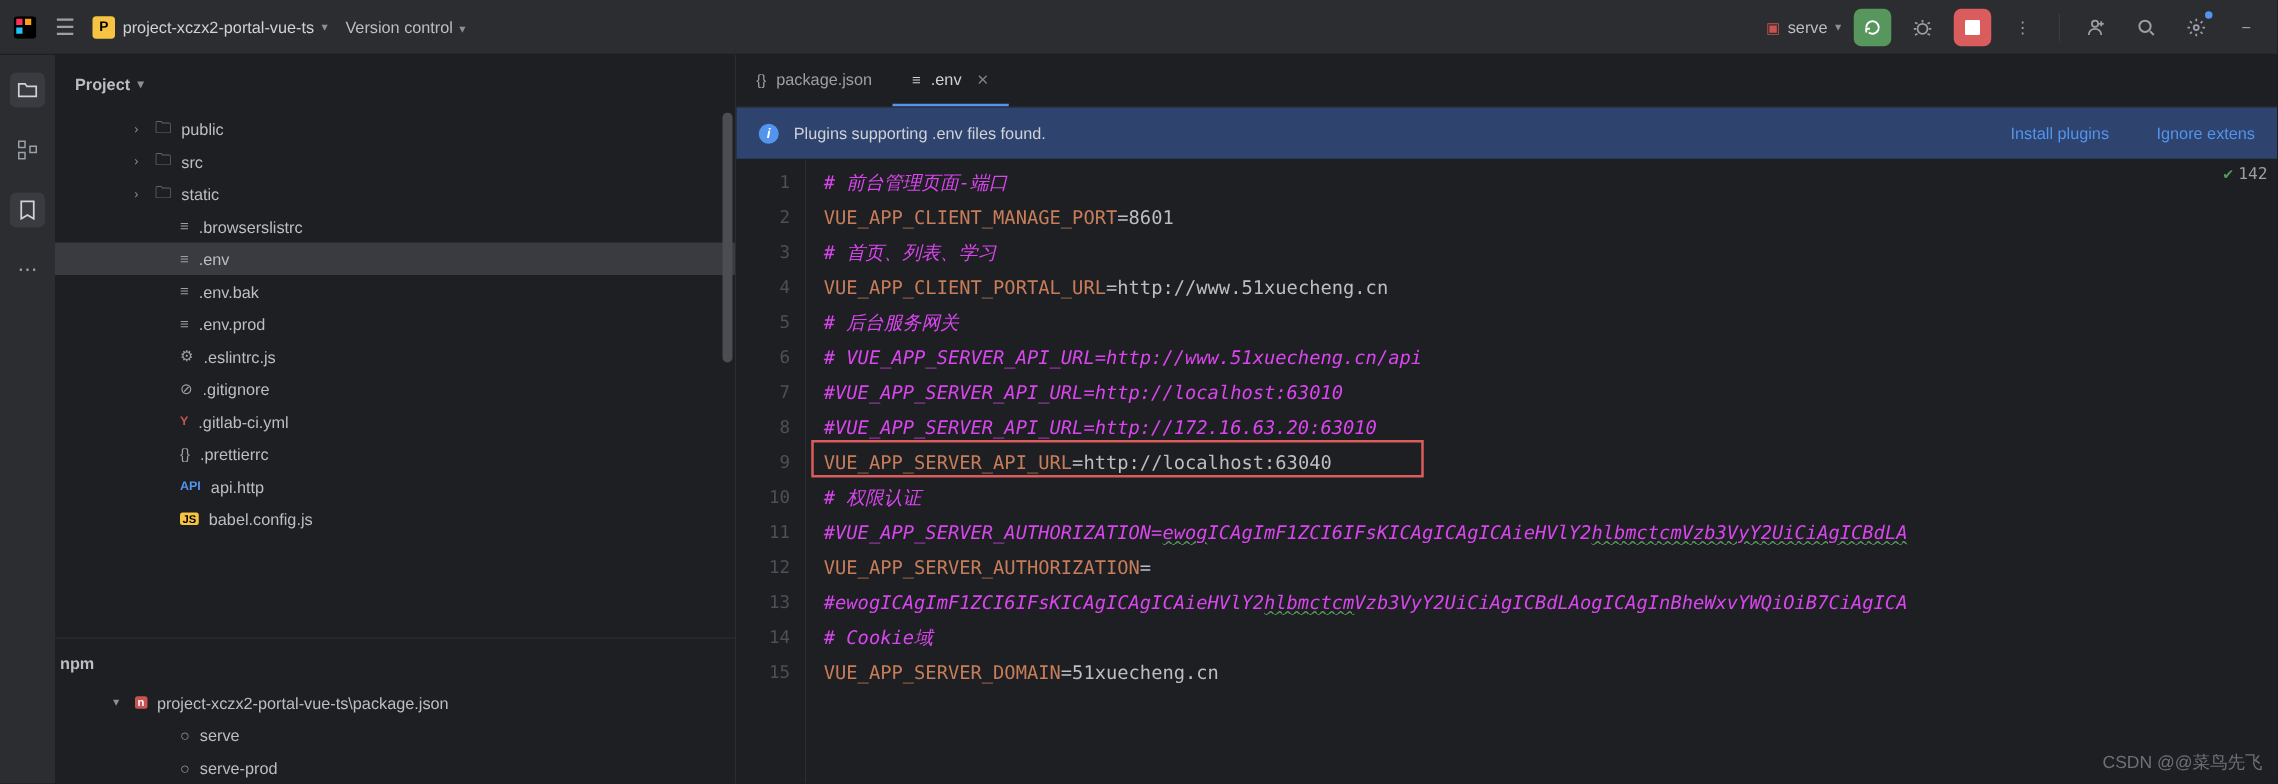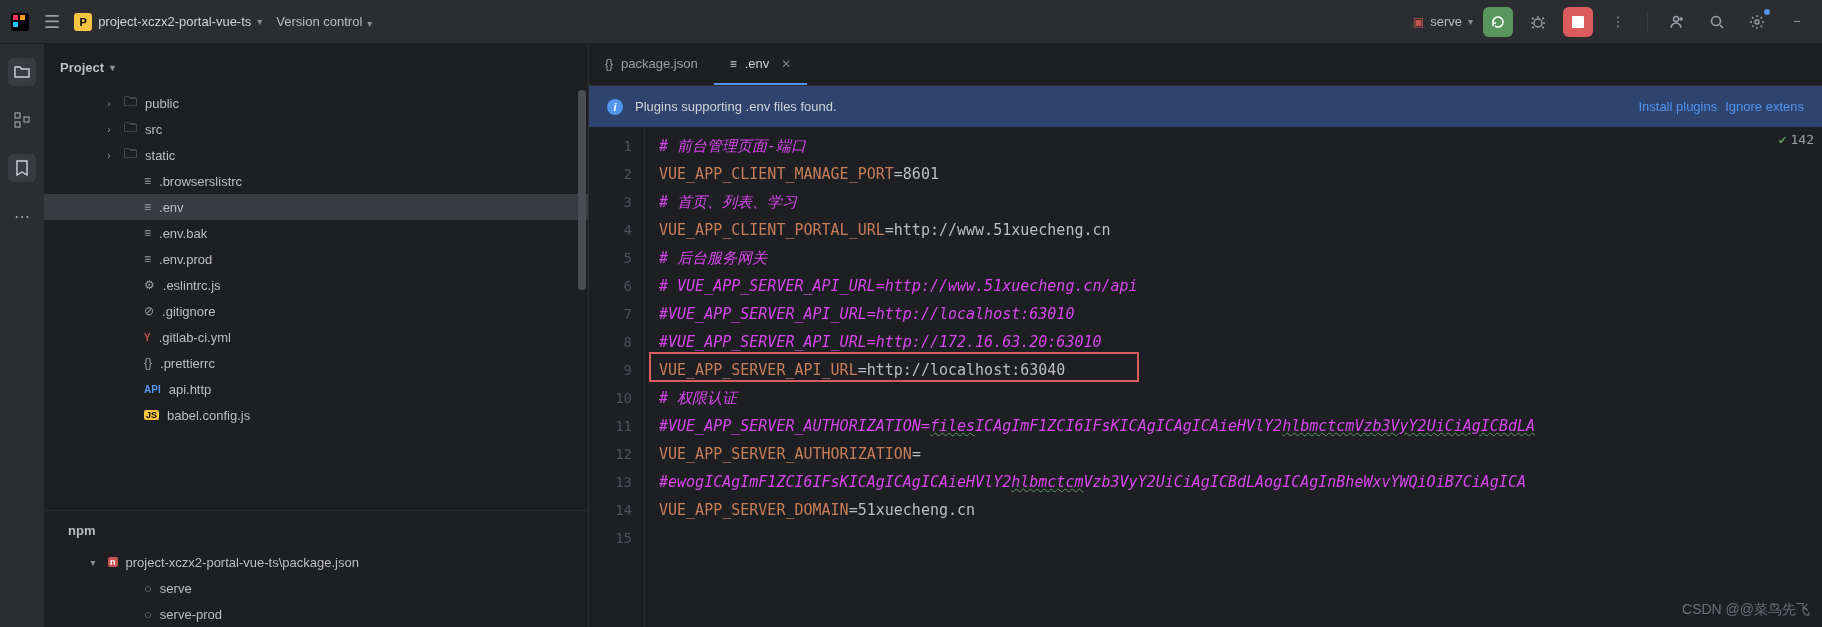--- a/index.html
+++ b/index.html
@@ -74,21 +74,21 @@
 .tree-row.depth0 { padding-left: 76px; }
 .tree-row.depth1 { padding-left: 100px; }
 .tree-row.selected { background: #393b40; }
 .tree-arrow { width: 14px; color: #8a8f99; font-size: 10px; text-align: center; margin-left: -18px; }
 .folder-icon { color: #9aa0a6; }
 .file-icon { color: #9aa0a6; font-size: 12px; }
 .file-icon.yml { color: #c75450; font-weight: bold; font-size: 10px; }
 .file-icon.api { color: #5394ec; font-weight: bold; font-size: 10px; text-align: right; }
 .file-icon.js { background: #f6c343; color: #000; font-size: 9px; font-weight: bold; padding: 0 2px; border-radius: 2px; }
 .npm-panel { border-top: 1px solid #2b2d30; }
-.npm-header { height: 38px; display: flex; align-items: center; padding: 0 24px; font-weight: 600; }
+.npm-header { height: 38px; display: flex; align-items: center; padding: 0 4px; font-weight: 600; }
 .npm-row { display: flex; align-items: center; height: 26px; padding-left: 60px; gap: 8px; cursor: pointer; }
 .npm-row.script { padding-left: 100px; }
 .npm-icon-red { background:#c75450; color:#fff; font-size:9px; font-weight:bold; padding:0 2px; border-radius:2px; }
 .editor-area { flex: 1; display: flex; flex-direction: column; overflow: hidden; background: #1e1f22; }
 .tabs {
   height: 42px; display: flex; align-items: stretch;
   border-bottom: 1px solid #2b2d30;
 }
 .tab {
   display: flex; align-items: center; gap: 8px;
@@ -98,21 +98,21 @@
 .tab.active { border-bottom-color: #5394ec; color: #d0d2d6; }
 .tab-close { font-size: 12px; color: #7a7f88; margin-left: 4px; }
 .tab-icon { font-size: 12px; }
 .notif-bar {
   height: 42px; background: #2e436e;
   display: flex; align-items: center; padding: 0 18px;
   border-bottom: 1px solid #1e1f22;
   color: #d0d2d6; gap: 12px;
 }
 .info-icon { background: #5394ec; color: #fff; width: 16px; height: 16px; border-radius: 8px; display:flex;align-items:center;justify-content:center;font-size:11px;font-weight:bold;font-style:italic; }
-.notif-links { margin-left: auto; display: flex; gap: 8px; }
+.notif-links { margin-left: auto; display: flex; gap: 38px; }
 .notif-link { color: #5394ec; cursor: pointer; }
 .code-area { flex: 1; display: flex; overflow: hidden; position: relative; }
 .gutter {
   width: 56px; background: #1e1f22; color: #4b5059;
   text-align: right; padding: 4px 12px 0 0;
   font-family: "Consolas", monospace; font-size: 14px;
   border-right: 1px solid #2b2d30;
 }
 .gutter div { height: 28px; line-height: 28px; }
 .code {
@@ -375,22 +375,23 @@
       <div class="line"><span class="cm-comment"># 前台管理页面-端口</span></div>
           <div class="line"><span class="cm-key">VUE_APP_CLIENT_MANAGE_PORT</span><span class="cm-op">=</span><span class="cm-val">8601</span></div>
           <div class="line"><span class="cm-comment"># 首页、列表、学习</span></div>
           <div class="line"><span class="cm-key">VUE_APP_CLIENT_PORTAL_URL</span><span class="cm-op">=</span><span class="cm-val">http://www.51xuecheng.cn</span></div>
           <div class="line"><span class="cm-comment"># 后台服务网关</span></div>
           <div class="line"><span class="cm-comment"># VUE_APP_SERVER_API_URL=http://www.51xuecheng.cn/api</span></div>
           <div class="line"><span class="cm-comment">#VUE_APP_SERVER_API_URL=http://localhost:63010</span></div>
           <div class="line"><span class="cm-comment">#VUE_APP_SERVER_API_URL=http://172.16.63.20:63010</span></div>
           <div class="line"><span class="cm-key">VUE_APP_SERVER_API_URL</span><span class="cm-op">=</span><span class="cm-val">http://localhost:63040</span></div>
           <div class="line"><span class="cm-comment"># 权限认证</span></div>
-          <div class="line"><span class="cm-comment">#VUE_APP_SERVER_AUTHORIZATION=</span><span class="cm-comment wavy">files</span><span class="cm-comment">ICAgImF1ZCI6IFsKICAgICAgICAieHVlY2</span><span class="cm-comment wavy">hlbmctcmVzb3VyY2UiCiAgICBdLA</span></div>
+          <div class="line"><span class="cm-comment">#VUE_APP_SERVER_AUTHORIZATION=</span><span class="cm-comment wavy">ewog</span><span class="cm-comment">ICAgImF1ZCI6IFsKICAgICAgICAieHVlY2</span><span class="cm-comment wavy">hlbmctcmVzb3VyY2UiCiAgICBdLA</span></div>
           <div class="line"><span class="cm-key">VUE_APP_SERVER_AUTHORIZATION</span><span class="cm-op">=</span></div>
           <div class="line"><span class="cm-comment">#ewogICAgImF1ZCI6IFsKICAgICAgICAieHVlY2</span><span class="cm-comment wavy">hlbmctcm</span><span class="cm-comment">Vzb3VyY2UiCiAgICBdLAogICAgInBheWxvYWQiOiB7CiAgICA</span></div>
+          <div class="line"><span class="cm-comment"># Cookie域</span></div>
           <div class="line"><span class="cm-key">VUE_APP_SERVER_DOMAIN</span><span class="cm-op">=</span><span class="cm-val">51xuecheng.cn</span></div>
         </div>
     </div>
   </div>
 </div>
 
 <div class="watermark">CSDN @@菜鸟先飞</div>
 
 </body></html>

